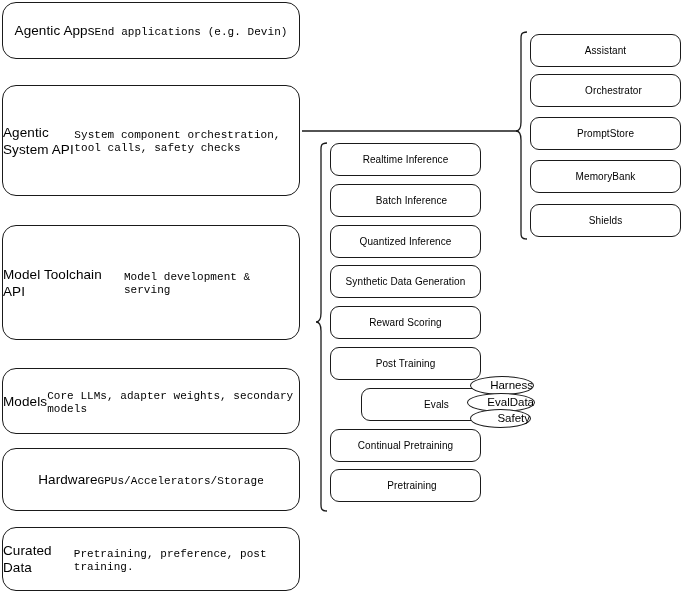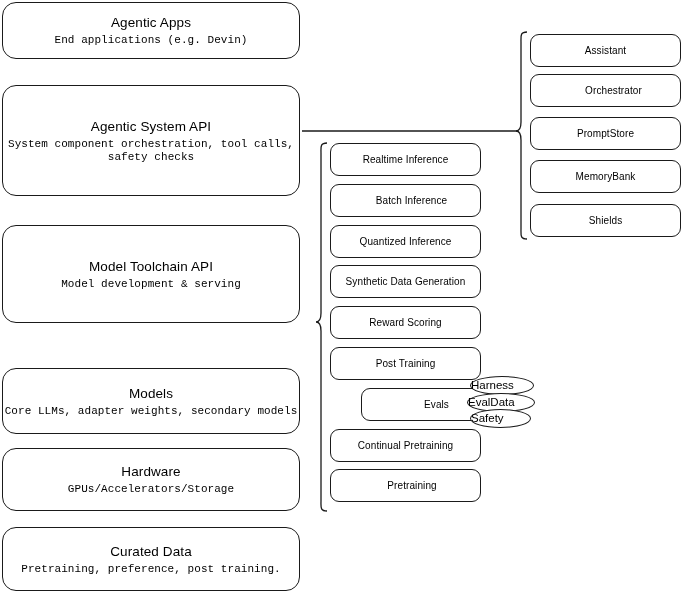--- a/index.html
+++ b/index.html
@@ -23,24 +23,23 @@
   }
 
   
   .box {
     position: absolute;
     box-sizing: border-box;
     border: 1.3px solid #1a1a1a;
     border-radius: 12px;
     background: #ffffff;
     display: flex;
-    flex-direction: column;
+    flex-direction: row;
     align-items: center;
     justify-content: center;
-    text-align: center;
   }
 
   
   .layer-box {
     left: 2px;
     width: 298px;
     border-radius: 14px;
   }
   .layer-title {
     font-size: 13.5px;
@@ -71,21 +70,21 @@
 
   
   .tag {
     position: absolute;
     box-sizing: border-box;
     border: 1.3px solid #1a1a1a;
     border-radius: 50% / 50%;
     background: #ffffff;
     display: flex;
     align-items: center;
-    justify-content: flex-start;
+    justify-content: flex-end;
     height: 19px;
     font-size: 11.5px;
     line-height: 19px;
     z-index: 6;
   }
 
   svg.lines {
     position: absolute;
     left: 0; top: 0;
     width: 682px;
@@ -128,21 +127,21 @@
   <div class="box layer-box" style="top:2px; height:57px;">
     <div class="layer-title">Agentic Apps</div>
     <div class="layer-sub">End applications (e.g. Devin)</div>
   </div>
 
   <div class="box layer-box" style="top:85px; height:111px;">
     <div class="layer-title">Agentic System API</div>
     <div class="layer-sub">System component orchestration, tool calls, safety checks</div>
   </div>
 
-  <div class="box layer-box" style="top:225px; height:98px;">
+  <div class="box layer-box" style="top:225px; height:115px;">
     <div class="layer-title">Model Toolchain API</div>
     <div class="layer-sub">Model development &amp; serving</div>
   </div>
 
   <div class="box layer-box" style="top:368px; height:66px;">
     <div class="layer-title">Models</div>
     <div class="layer-sub">Core LLMs, adapter weights, secondary models</div>
   </div>
 
   <div class="box layer-box" style="top:448px; height:63px;">

